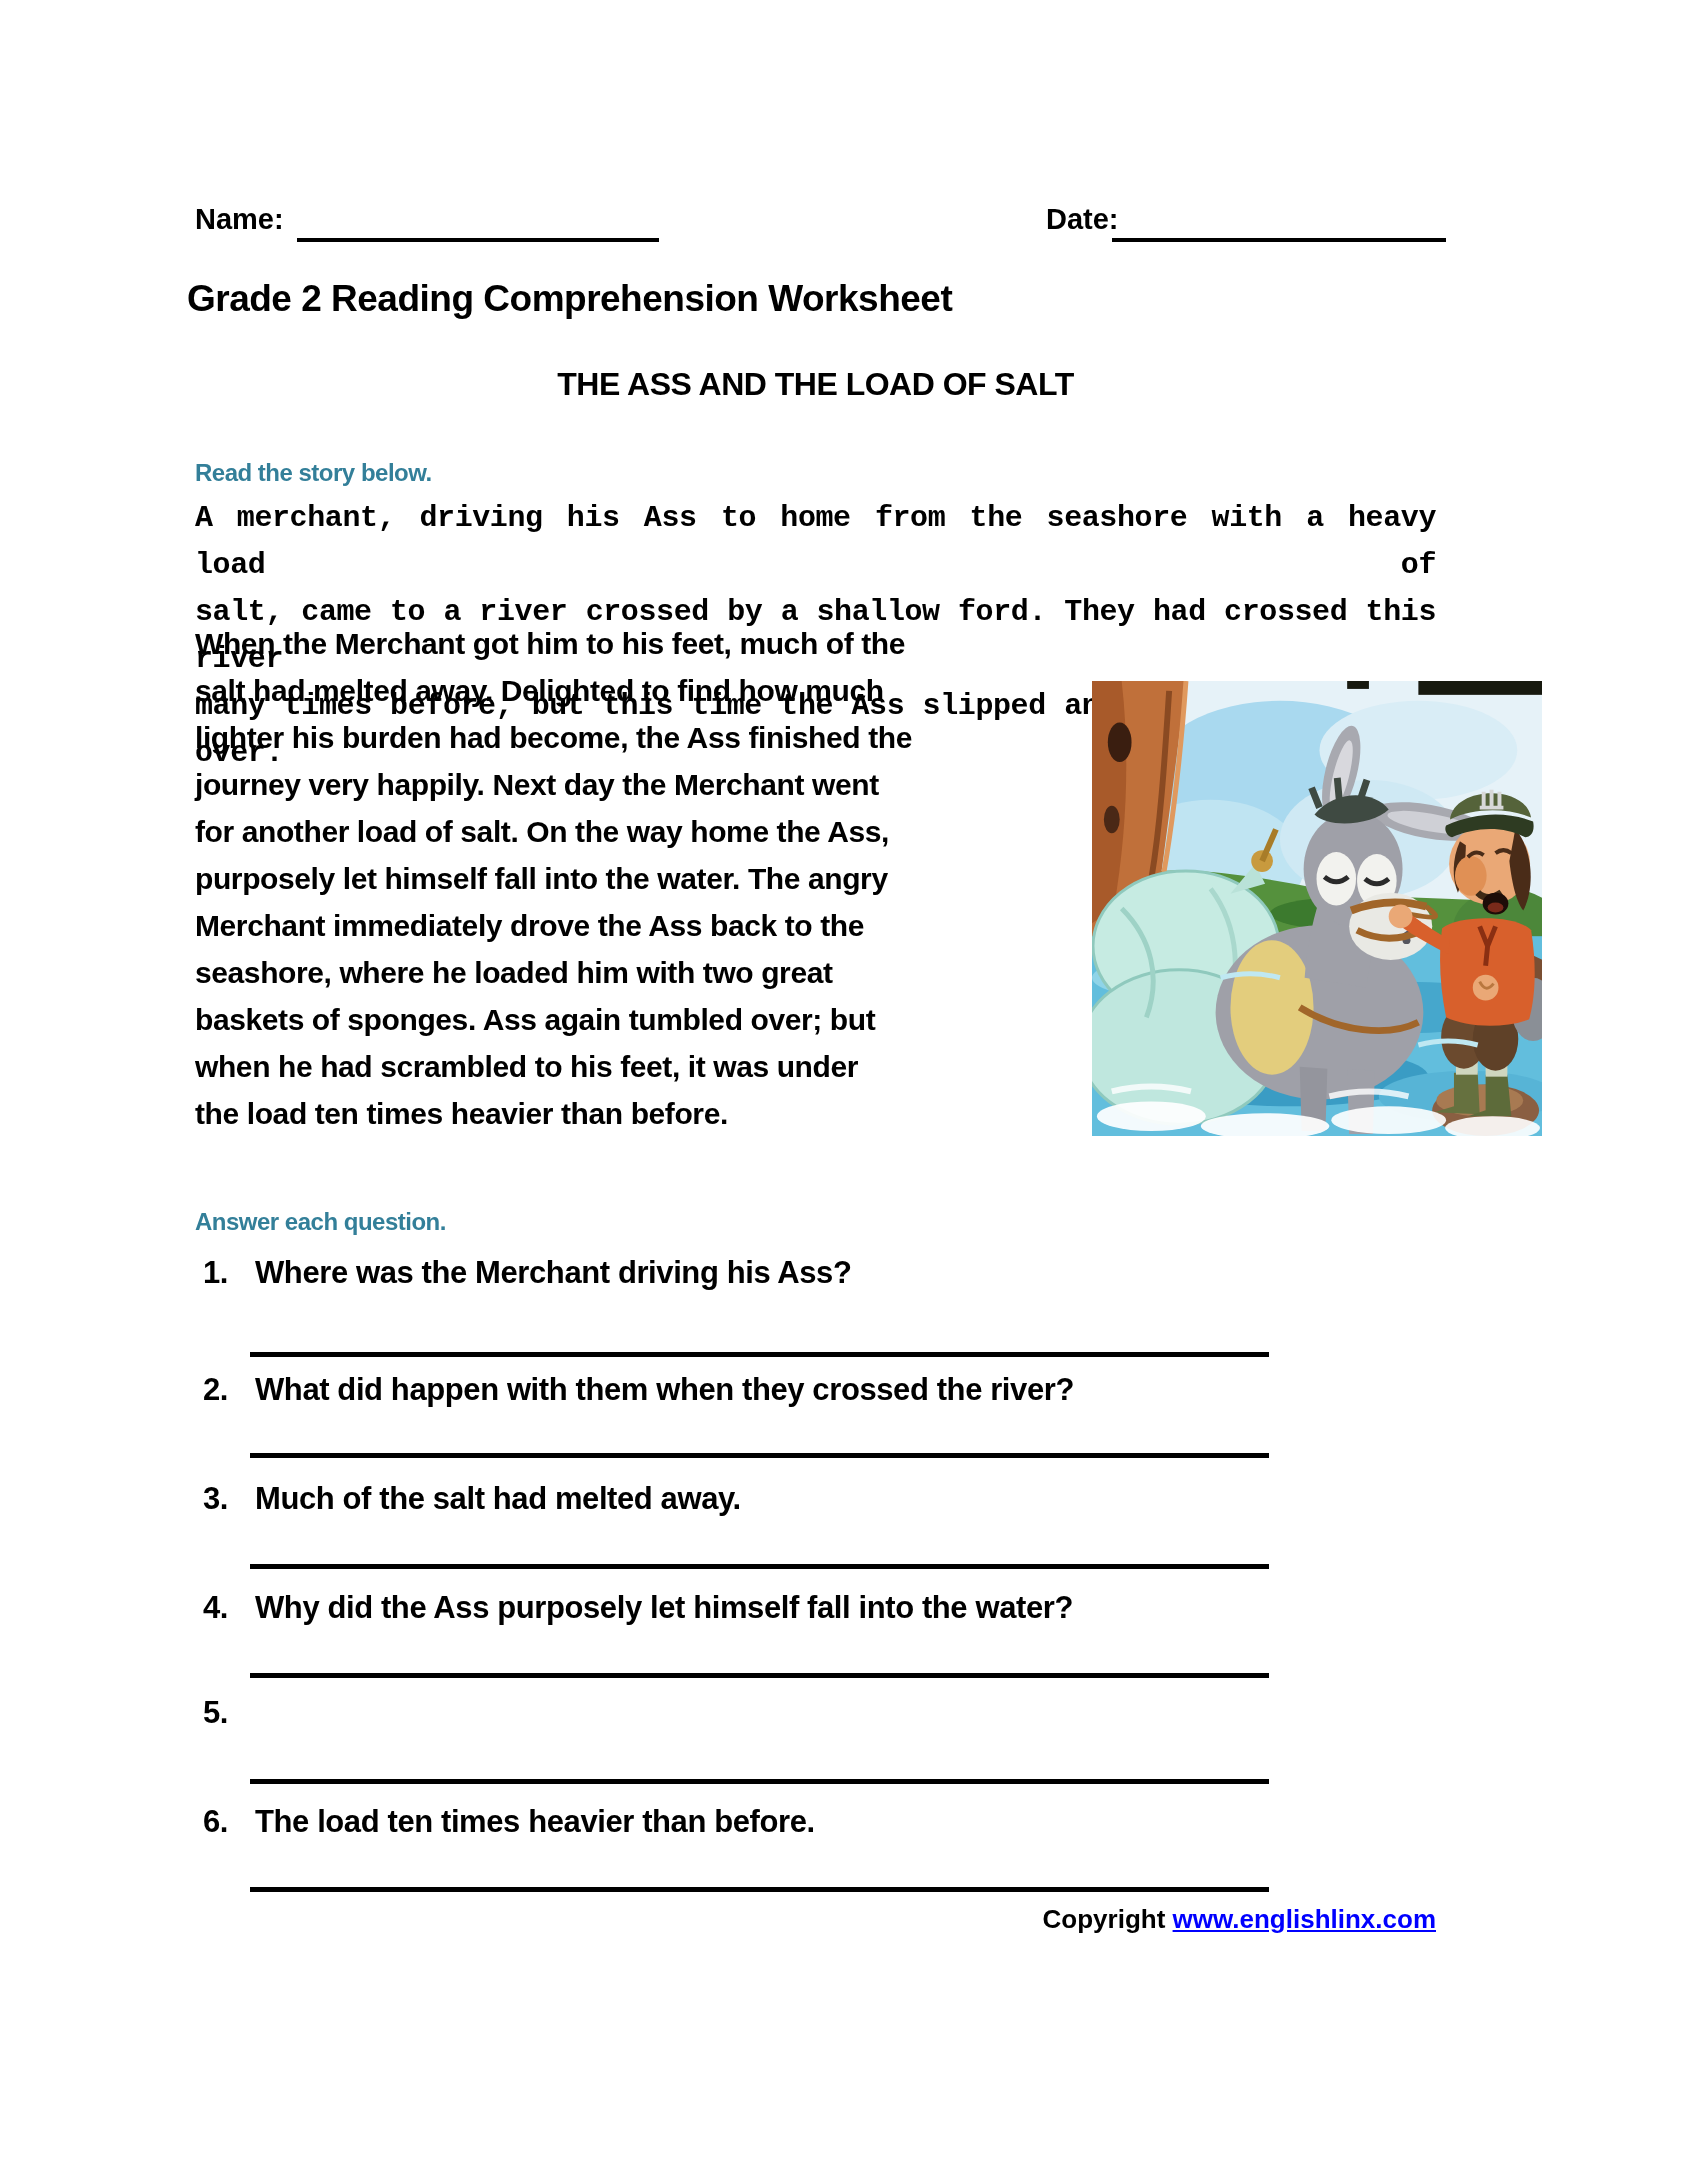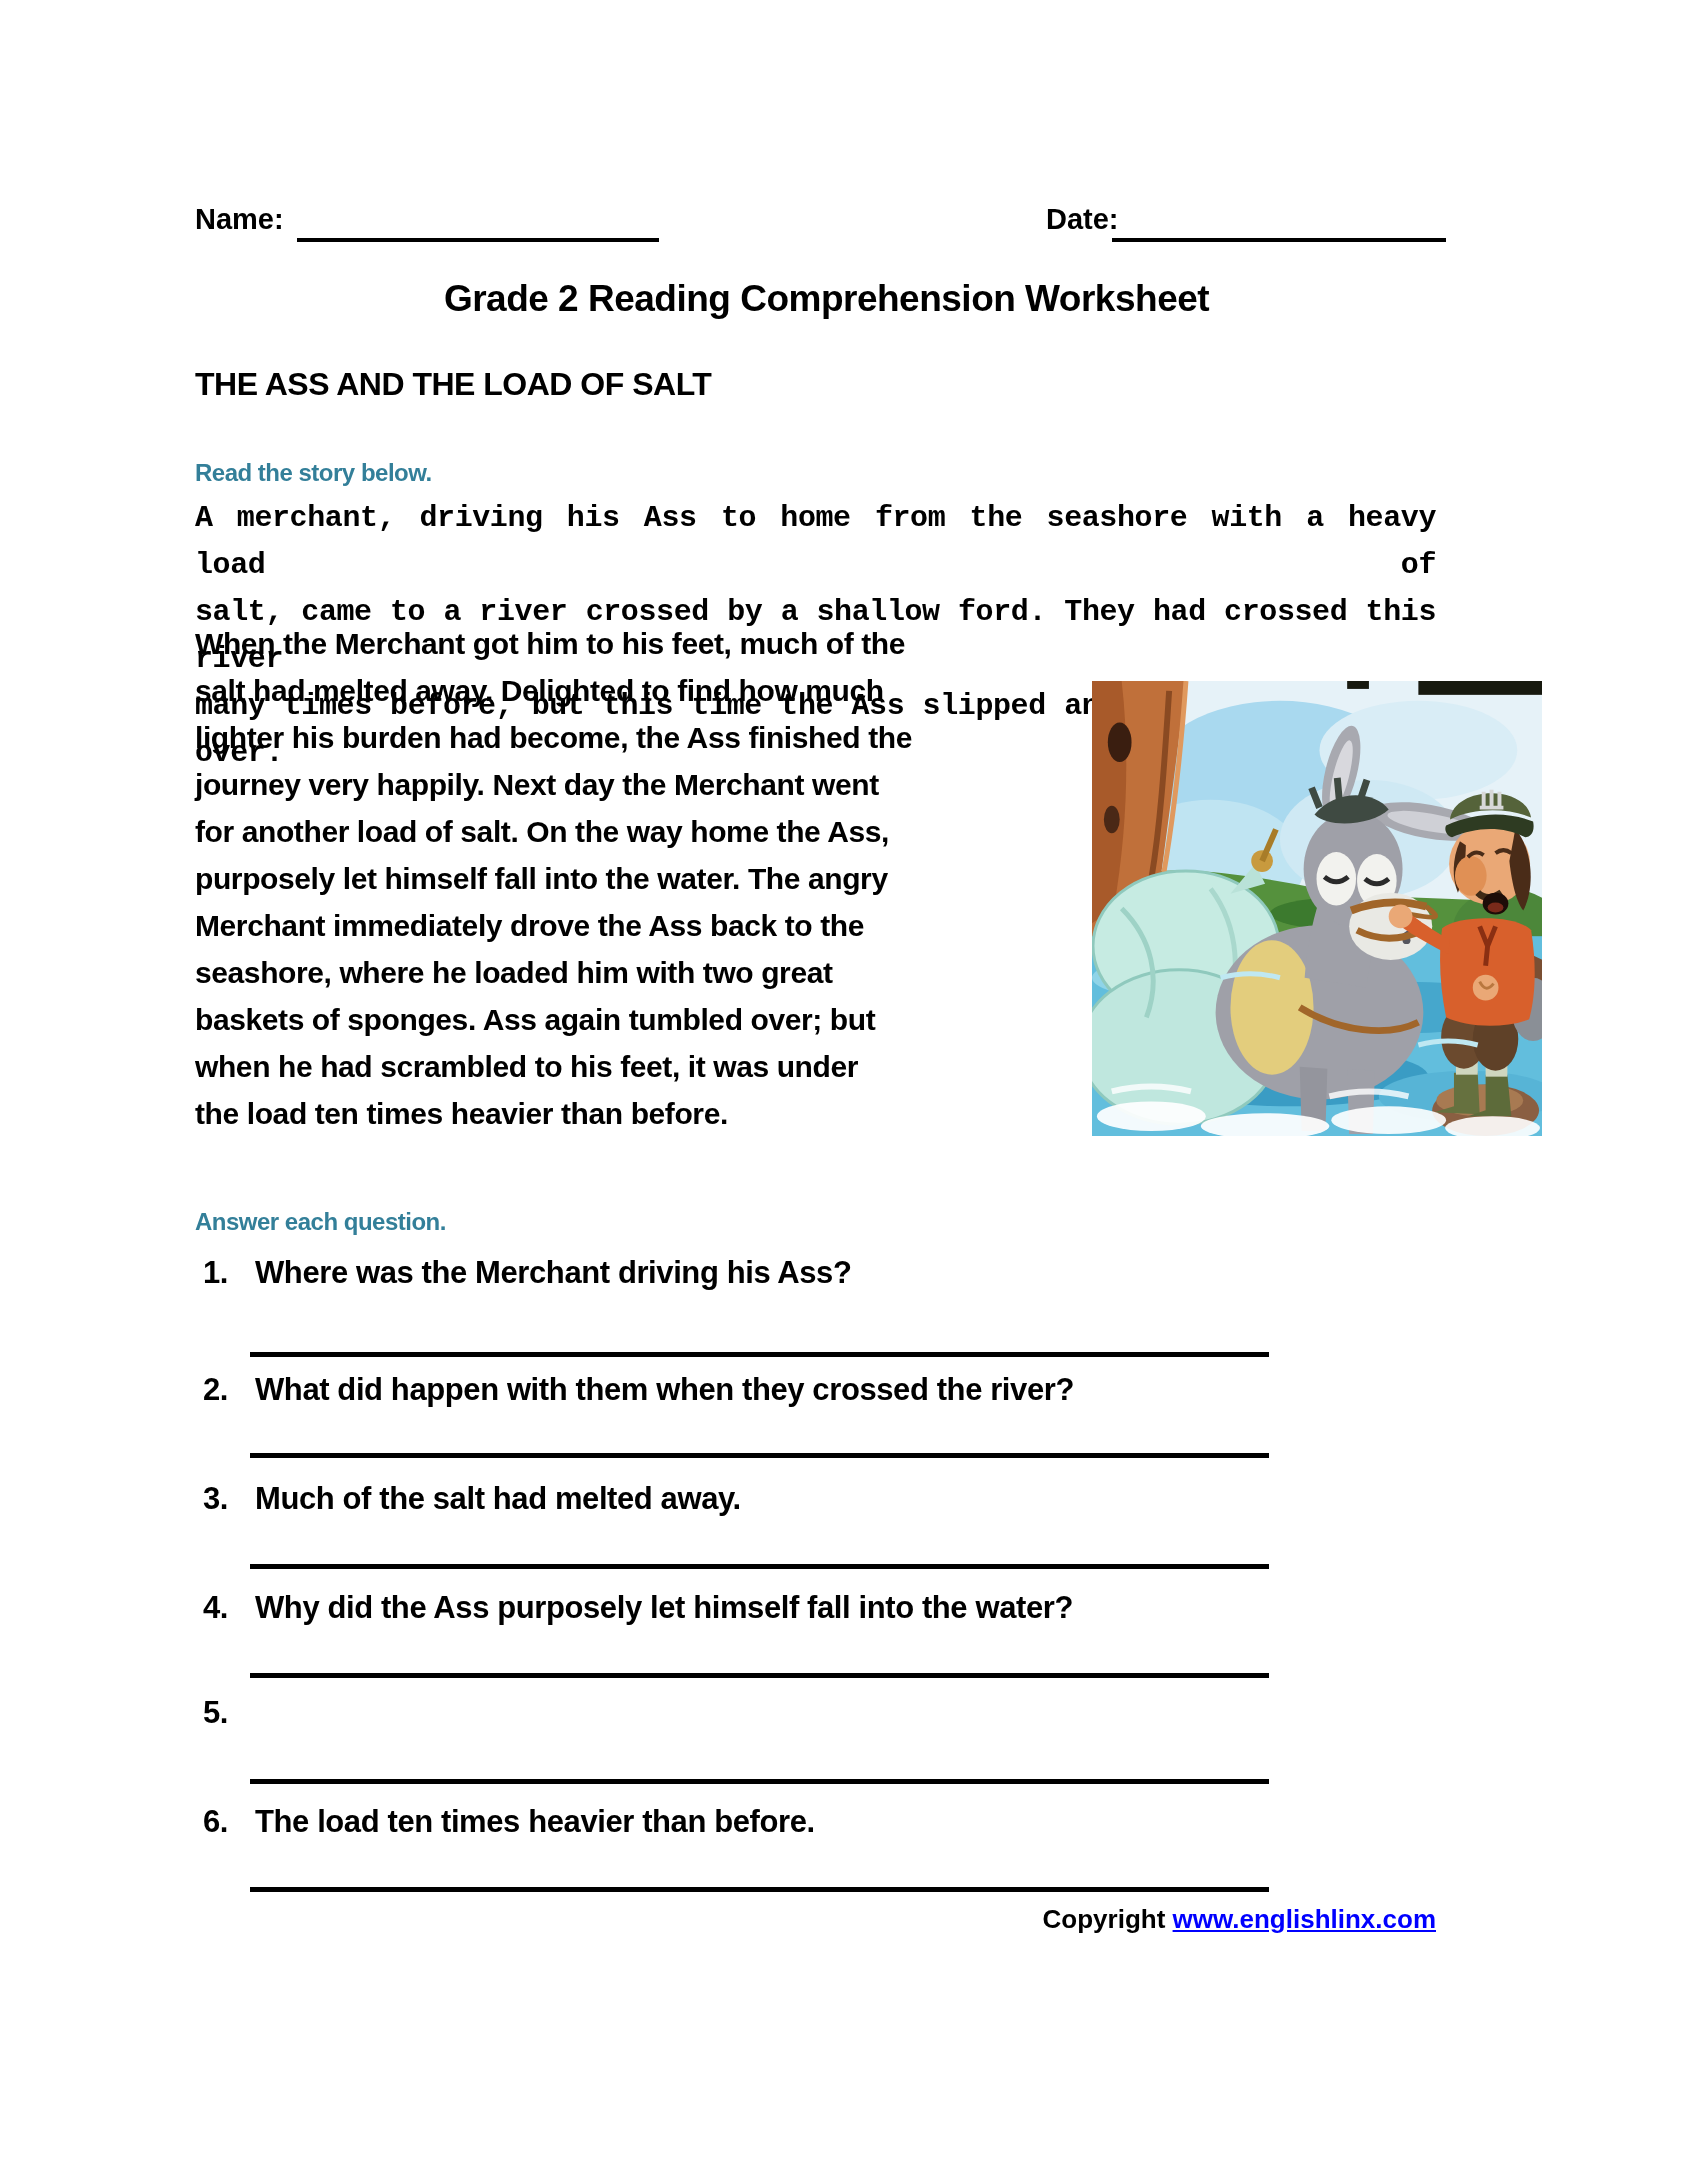--- a/index.html
+++ b/index.html
@@ -5,22 +5,22 @@
   html,body{margin:0;padding:0;background:#ffffff;}
   .page{
     position:relative;width:1683px;height:2178px;background:#ffffff;
     font-family:"Liberation Sans",sans-serif;font-weight:bold;color:#000;
     overflow:hidden;
     padding-left:42px;
   }
   .abs{position:absolute;}
   .field-label{font-size:29px;line-height:1;}
   .blank{position:absolute;background:#000;height:4px;}
-  .page-title{left:206px;width:1241px;top:280px;text-align:center;font-size:37px;line-height:1;letter-spacing:-0.5px;}
-  .page-subtitle{left:195px;width:1241px;top:368px;font-size:32px;line-height:1;letter-spacing:-0.5px;}
+  .page-title{left:187px;width:1241px;top:280px;font-size:37px;line-height:1;letter-spacing:-0.5px;}
+  .page-subtitle{left:195px;width:1241px;top:368px;text-align:center;font-size:32px;line-height:1;letter-spacing:-0.5px;}
   .section-heading{font-size:24px;line-height:1;color:#337f99;letter-spacing:-0.5px;}
   .story-part1{
     left:195px;top:495px;width:1241px;font-size:30px;line-height:47px;
     white-space:pre-line;text-align:justify;text-align-last:justify;letter-spacing:-0.4px;font-family:Liberation Mono, monospace;
   }
   .story-part2{
     left:195px;top:620px;width:896px;font-size:30px;line-height:47px;
     white-space:pre-line;letter-spacing:-0.4px;
   }
   .illustration{left:1092px;top:681px;width:450px;height:455px;}

